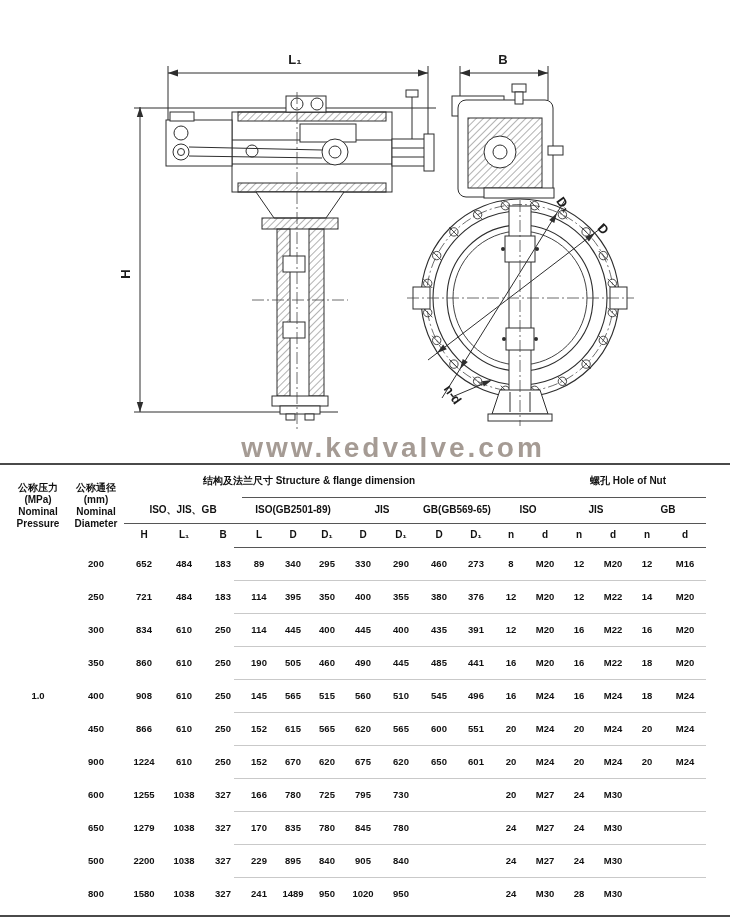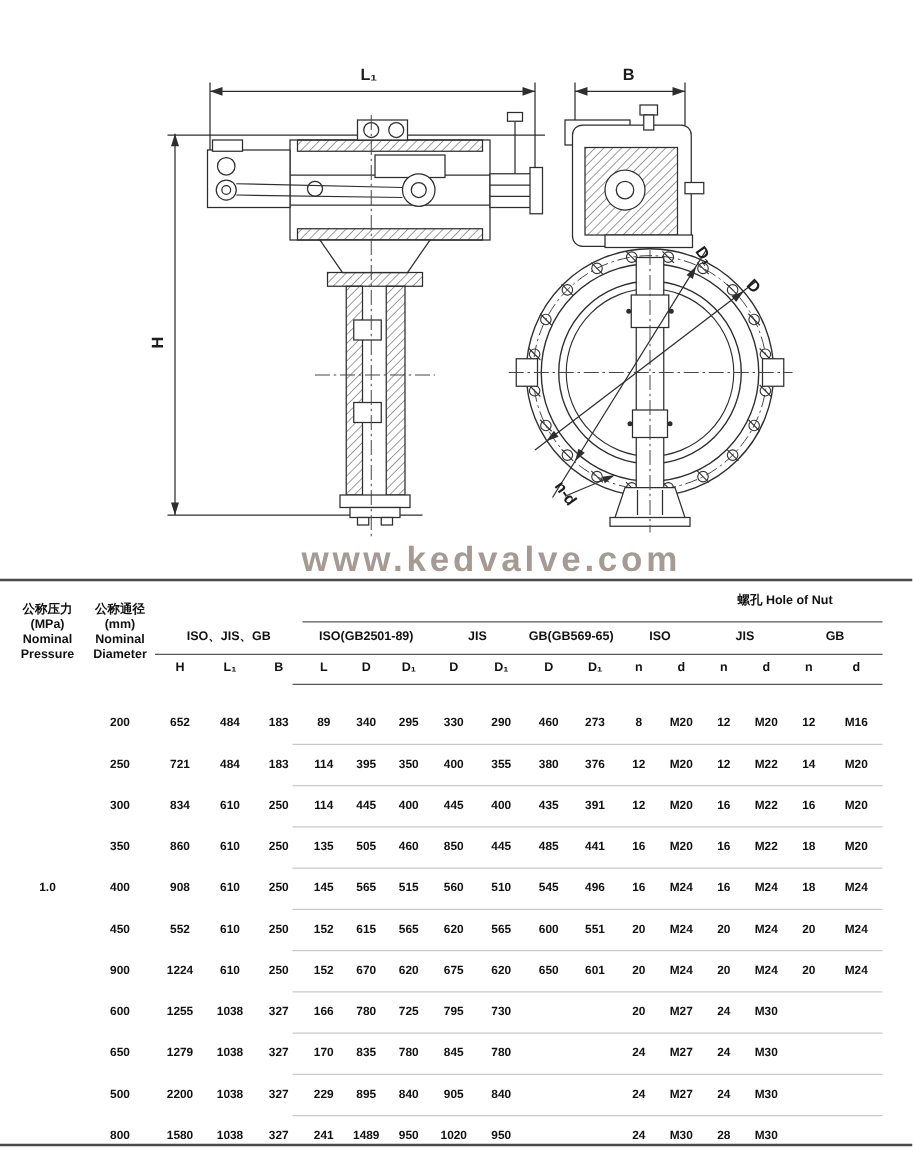--- a/index.html
+++ b/index.html
@@ -14,21 +14,21 @@
   .line-top{top:0;left:0;width:730px;height:2px;background:#4a4a4a;}
   .line-a{top:34px;left:242px;width:464px;}
   .line-b{top:60px;left:124px;width:582px;}
   .line-c{top:84px;left:234px;width:472px;}
   .line-bottom{top:452px;left:0;width:730px;height:2px;background:#4a4a4a;}
   .hdr{position:absolute;top:2px;left:8px;display:grid;
        grid-template-columns:60px 56px 40px 40px 38px 34px 34px 34px 38px 38px 38px 36px 34px 34px 34px 34px 34px 42px;
        grid-template-rows:32px 26px 24px;}
   .hcell{display:flex;align-items:center;justify-content:center;text-align:center;
        font-weight:bold;font-size:10px;line-height:12px;white-space:nowrap;}
-  .body-grid{position:absolute;top:99px;left:8px;width:698px;}
+  .body-grid{position:absolute;top:84px;left:8px;width:698px;}
   .trow{display:grid;height:33px;
        grid-template-columns:60px 56px 40px 40px 38px 34px 34px 34px 38px 38px 38px 36px 34px 34px 34px 34px 34px 42px;}
   .tcell{display:flex;align-items:center;justify-content:center;
        font-weight:bold;font-size:9.5px;}
   .rowsep{position:absolute;left:226px;width:472px;height:1px;background:#c9c9c9;}
 </style>
 </head>
 <body>
 
 <svg id="drawing" width="730" height="460" viewBox="0 0 730 460">
@@ -218,20 +218,21 @@
       </div>
     </div>
     <div class="hcell" style="grid-column:2;grid-row:1/4">
       <div>
         <div>公称通径</div>
         <div>(mm)</div>
         <div>Nominal</div>
         <div>Diameter</div>
       </div>
     </div>
+    <div class="hcell" style="grid-column:3/13;grid-row:1">结构及法兰尺寸 Structure &amp; flange dimension</div>
     <div class="hcell" style="grid-column:13/19;grid-row:1;padding-left:56px">螺孔 Hole of Nut</div>
     <div class="hcell" style="grid-column:3/6;grid-row:2">ISO、JIS、GB</div>
     <div class="hcell" style="grid-column:6/9;grid-row:2">ISO(GB2501-89)</div>
     <div class="hcell" style="grid-column:9/11;grid-row:2">JIS</div>
     <div class="hcell" style="grid-column:11/13;grid-row:2">GB(GB569-65)</div>
     <div class="hcell" style="grid-column:13/15;grid-row:2">ISO</div>
     <div class="hcell" style="grid-column:15/17;grid-row:2">JIS</div>
     <div class="hcell" style="grid-column:17/19;grid-row:2">GB</div>
     <div class="hcell" style="grid-column:3;grid-row:3">H</div>
     <div class="hcell" style="grid-column:4;grid-row:3">L₁</div>
@@ -314,24 +315,24 @@
         <div class="tcell">16</div>
         <div class="tcell">M20</div>
       </div>
       <div class="rowsep" style="top: 99px;"></div>
       <div class="trow">
         <div class="tcell"></div>
         <div class="tcell">350</div>
         <div class="tcell">860</div>
         <div class="tcell">610</div>
         <div class="tcell">250</div>
-        <div class="tcell">135</div>
+        <div class="tcell">190</div>
         <div class="tcell">505</div>
         <div class="tcell">460</div>
-        <div class="tcell">850</div>
+        <div class="tcell">490</div>
         <div class="tcell">445</div>
         <div class="tcell">485</div>
         <div class="tcell">441</div>
         <div class="tcell">16</div>
         <div class="tcell">M20</div>
         <div class="tcell">16</div>
         <div class="tcell">M22</div>
         <div class="tcell">18</div>
         <div class="tcell">M20</div>
       </div>
@@ -353,21 +354,21 @@
         <div class="tcell">M24</div>
         <div class="tcell">16</div>
         <div class="tcell">M24</div>
         <div class="tcell">18</div>
         <div class="tcell">M24</div>
       </div>
       <div class="rowsep" style="top: 165px;"></div>
       <div class="trow">
         <div class="tcell"></div>
         <div class="tcell">450</div>
-        <div class="tcell">552</div>
+        <div class="tcell">866</div>
         <div class="tcell">610</div>
         <div class="tcell">250</div>
         <div class="tcell">152</div>
         <div class="tcell">615</div>
         <div class="tcell">565</div>
         <div class="tcell">620</div>
         <div class="tcell">565</div>
         <div class="tcell">600</div>
         <div class="tcell">551</div>
         <div class="tcell">20</div>

